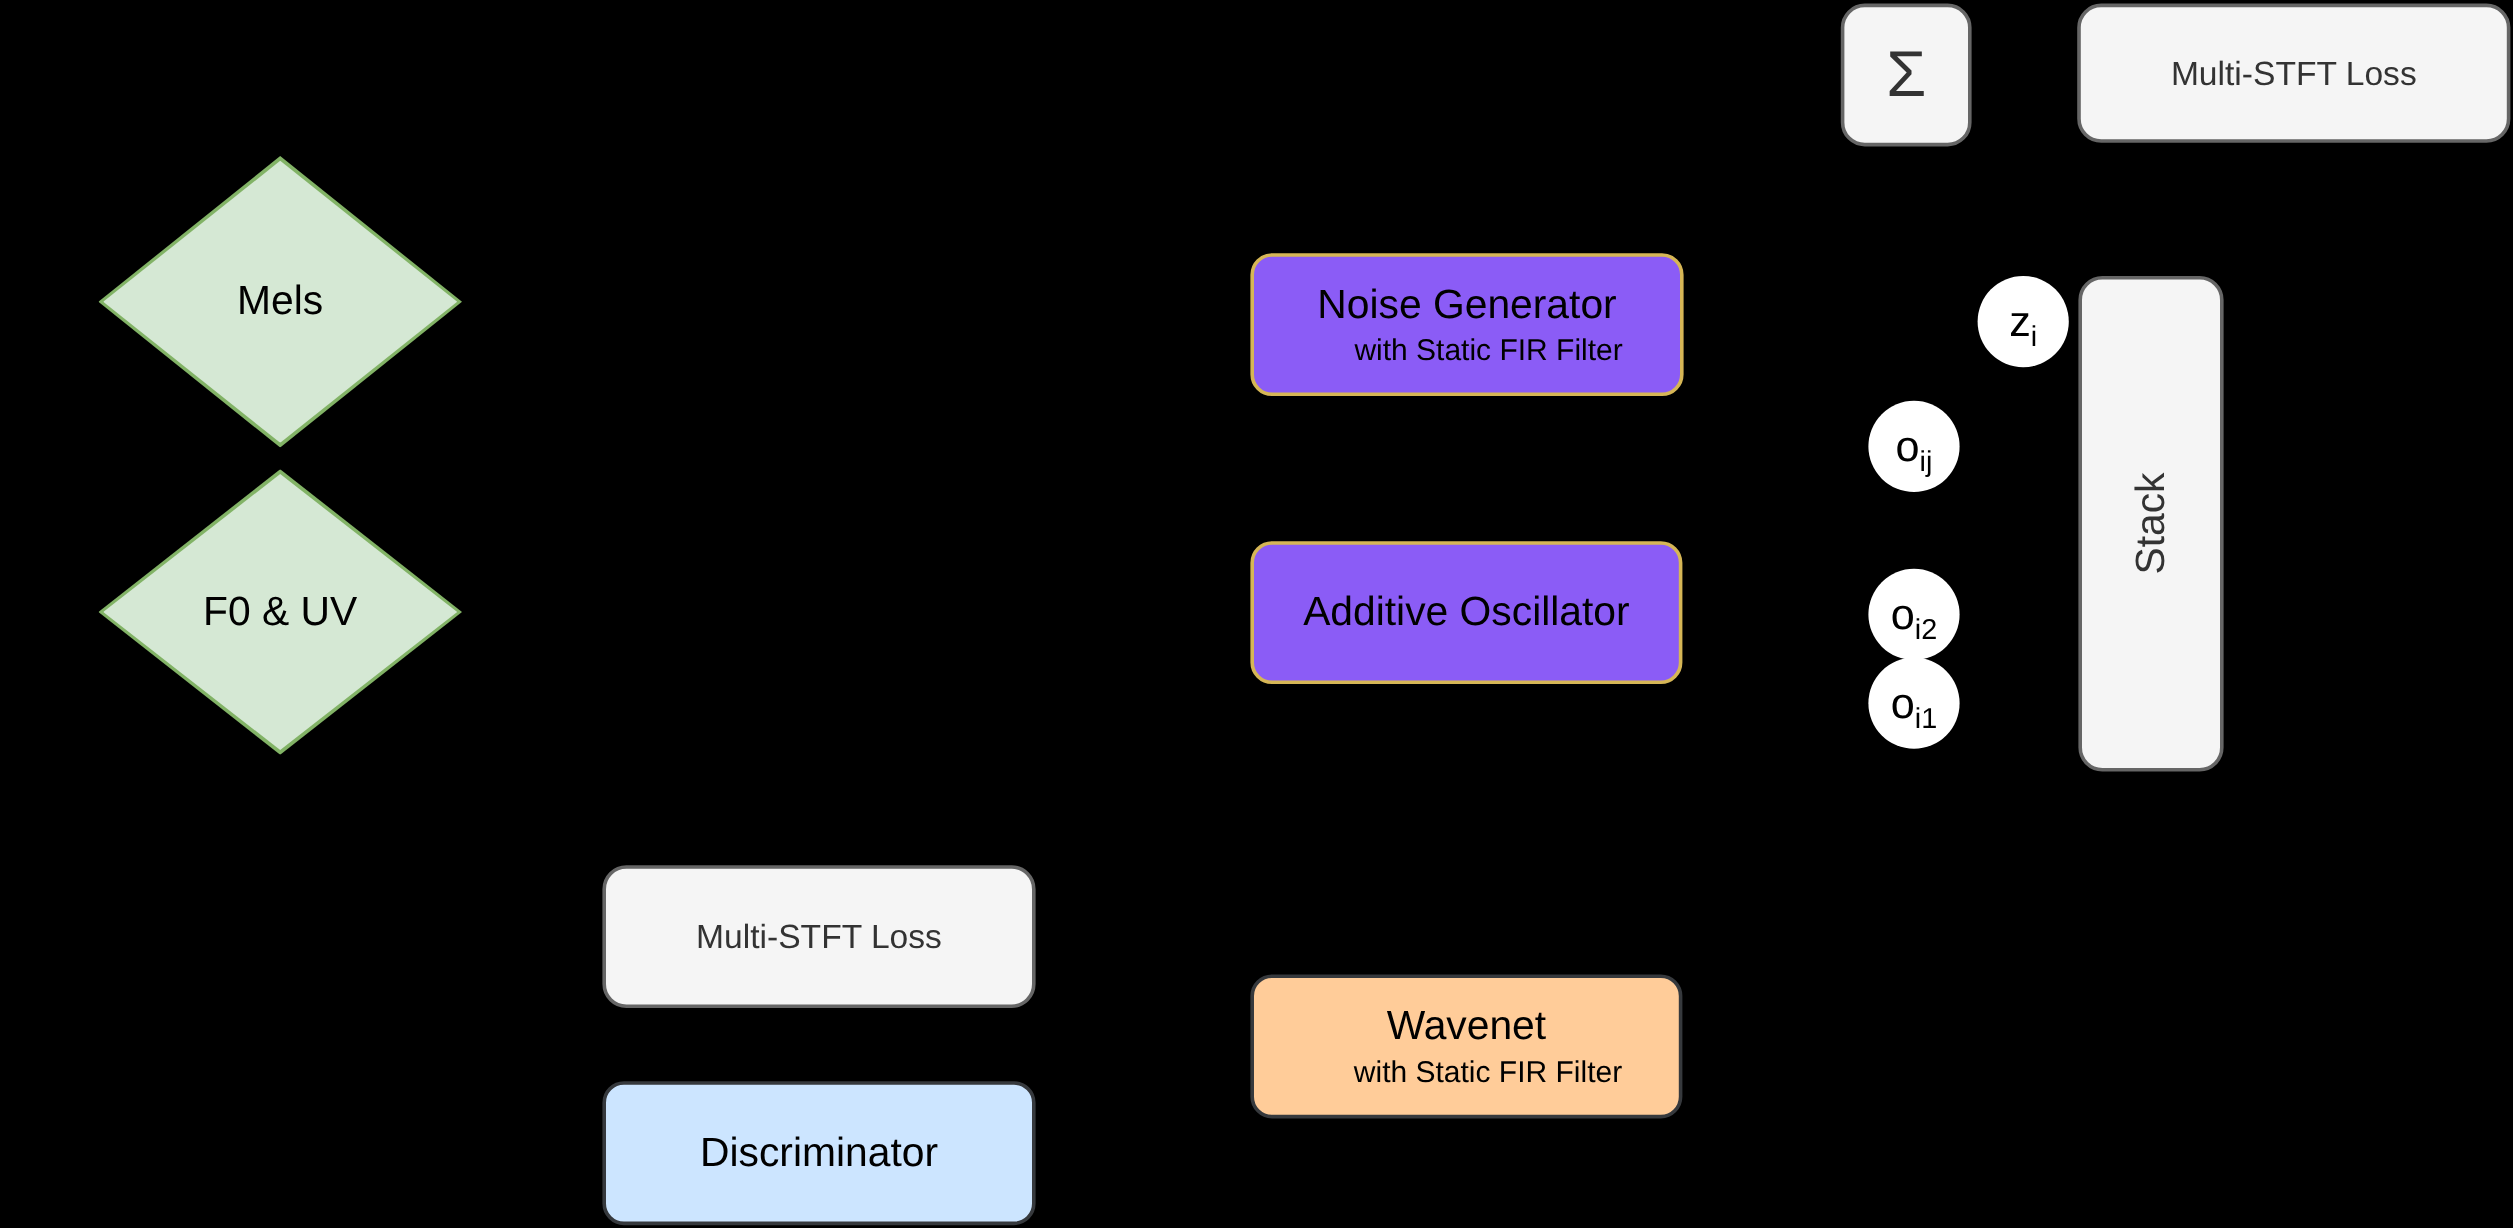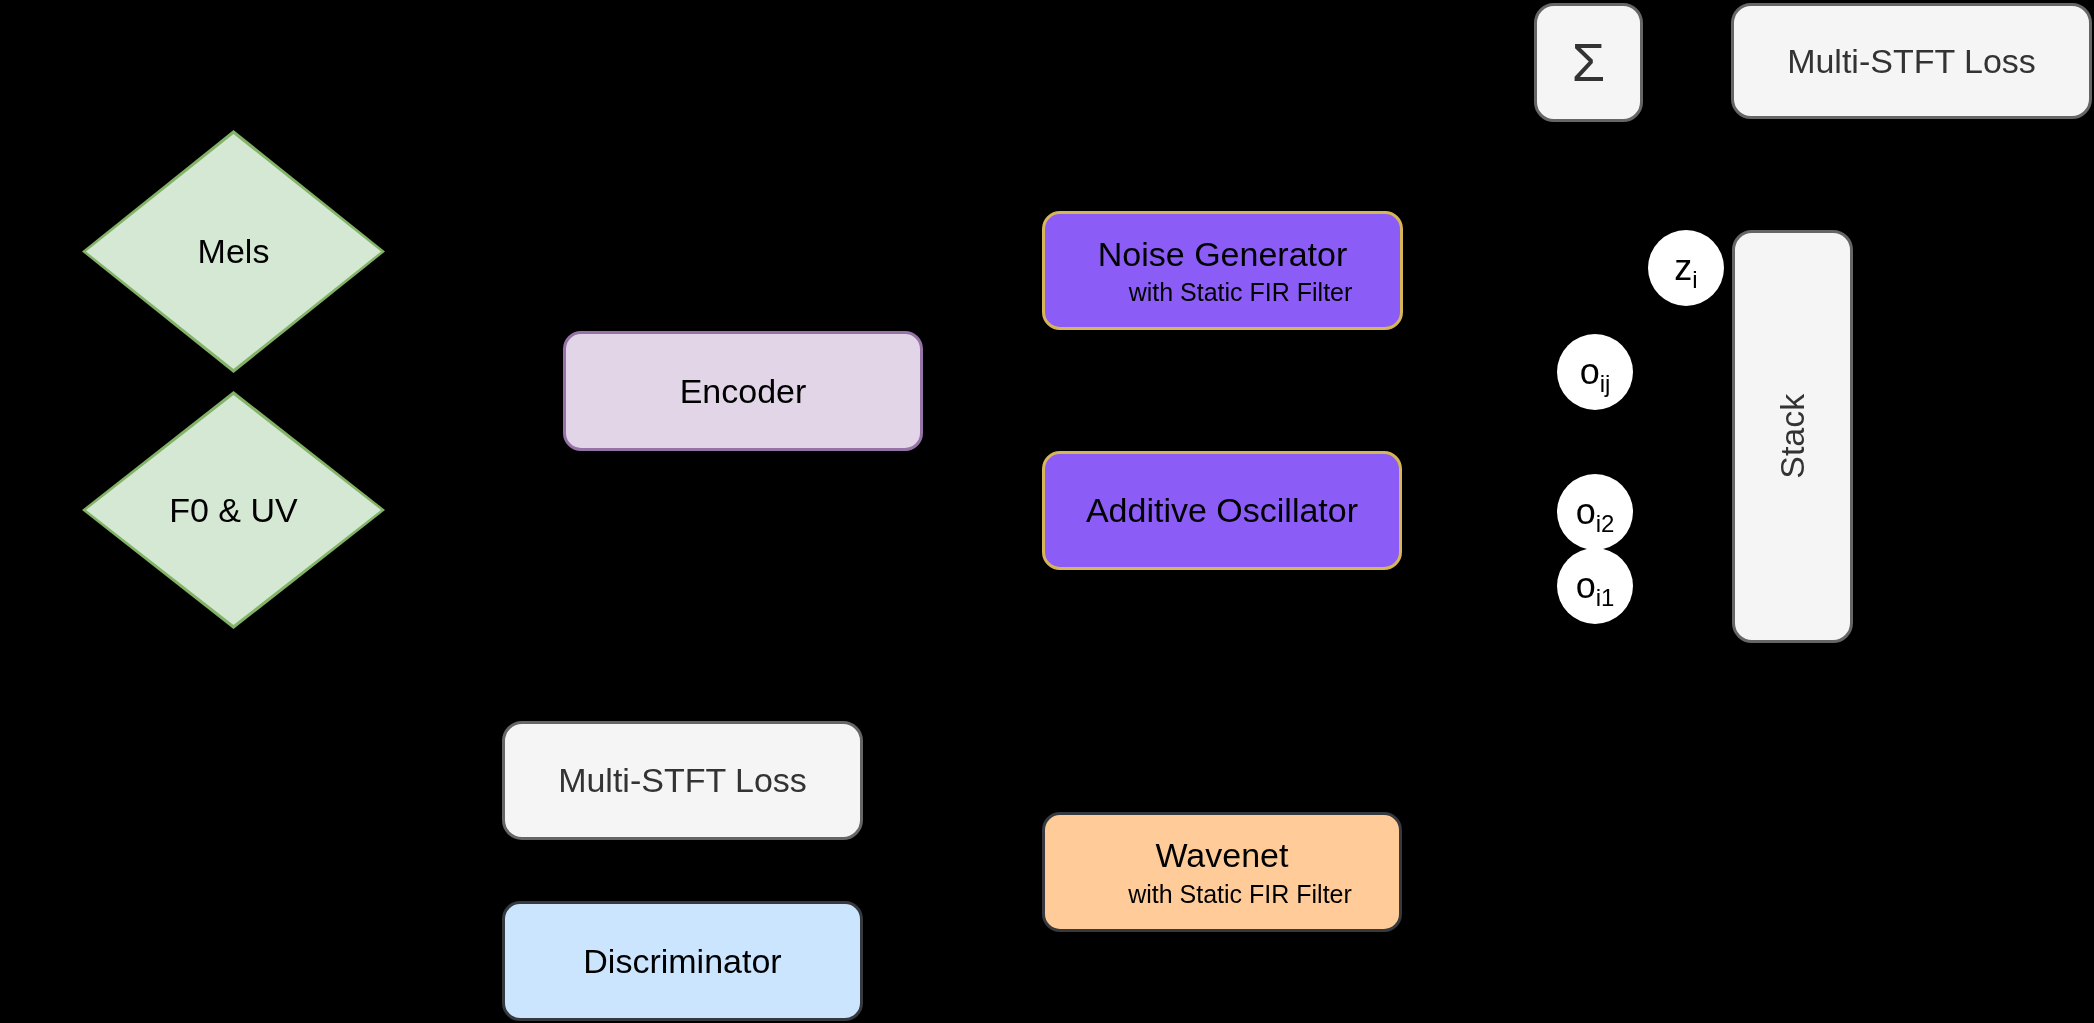--- a/index.html
+++ b/index.html
@@ -59,21 +59,21 @@
     width: 76px; height: 76px;
     border-radius: 50%;
     background: #ffffff;
     display: flex; align-items: center; justify-content: center;
   }
   .circle .base { font-size: 36px; }
   .circle .subscript { font-size: 24px; vertical-align: -0.35em; line-height: 0; }
 
   
   .sigma-label { font-size: 54px; color: #333333; }
-  .gray-label  { font-size: 34px; color: #333333; }
+  .gray-label  { font-size: 28px; color: #333333; }
   .stack-label {
     font-size: 34px; color: #333333;
     transform: rotate(-90deg);
     white-space: nowrap;
   }
 </style>
 </head>
 <body>
 
 <div class="canvas">
@@ -87,25 +87,20 @@
   </div>
 
   <div class="diamond" style="left:82px; top:391px; width:303px; height:238px;">
     <div class="d-outer"></div>
     <div class="d-inner"></div>
     <div class="label">
         <span class="title-line">F0 &amp; UV</span>
       </div>
   </div>
 
-  <div class="box box-purple" style="left:563px; top:331px; width:360px; height:120px;">
-    <div class="label">
-        <span class="title-line">Encoder</span>
-      </div>
-  </div>
 
   <div class="box box-yellow" style="left:1042px; top:211px; width:361px; height:119px;">
     <div class="label">
       <span class="title-line">Noise Generator</span>
       <span class="sub-line">with Static FIR Filter</span>
     </div>
   </div>
 
   <div class="box box-yellow" style="left:1042px; top:451px; width:360px; height:119px;">
     <div class="label">

